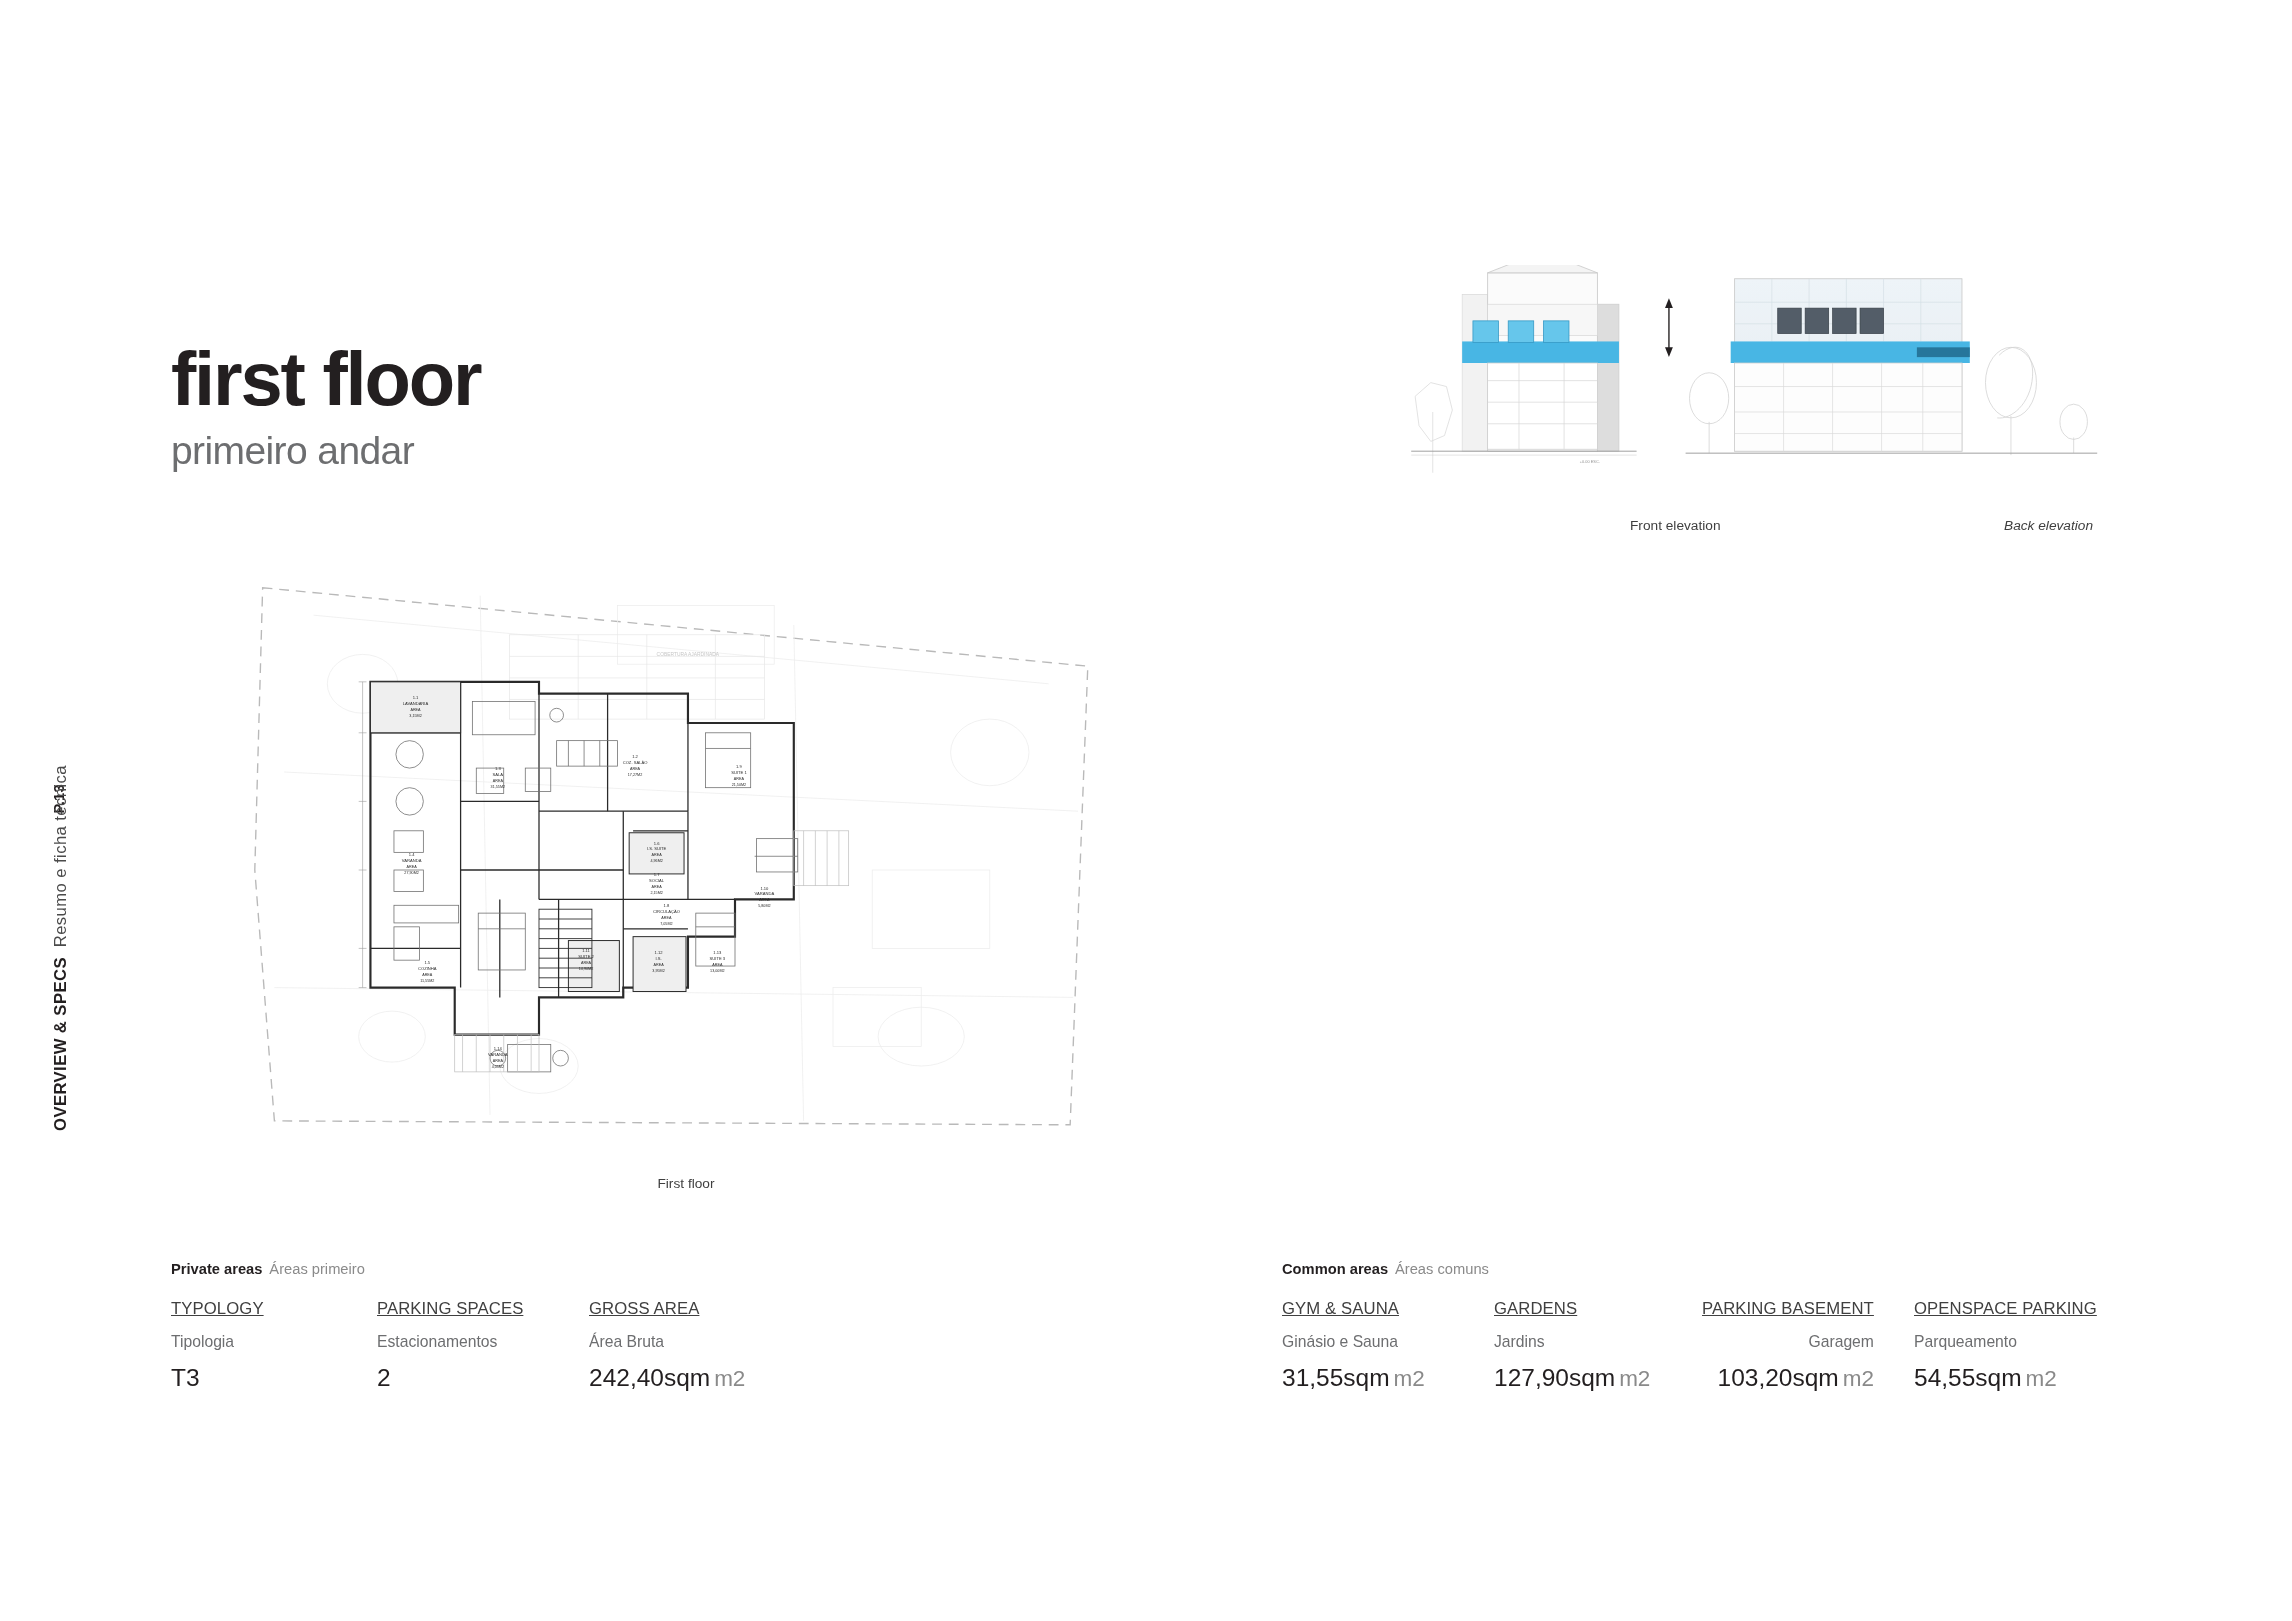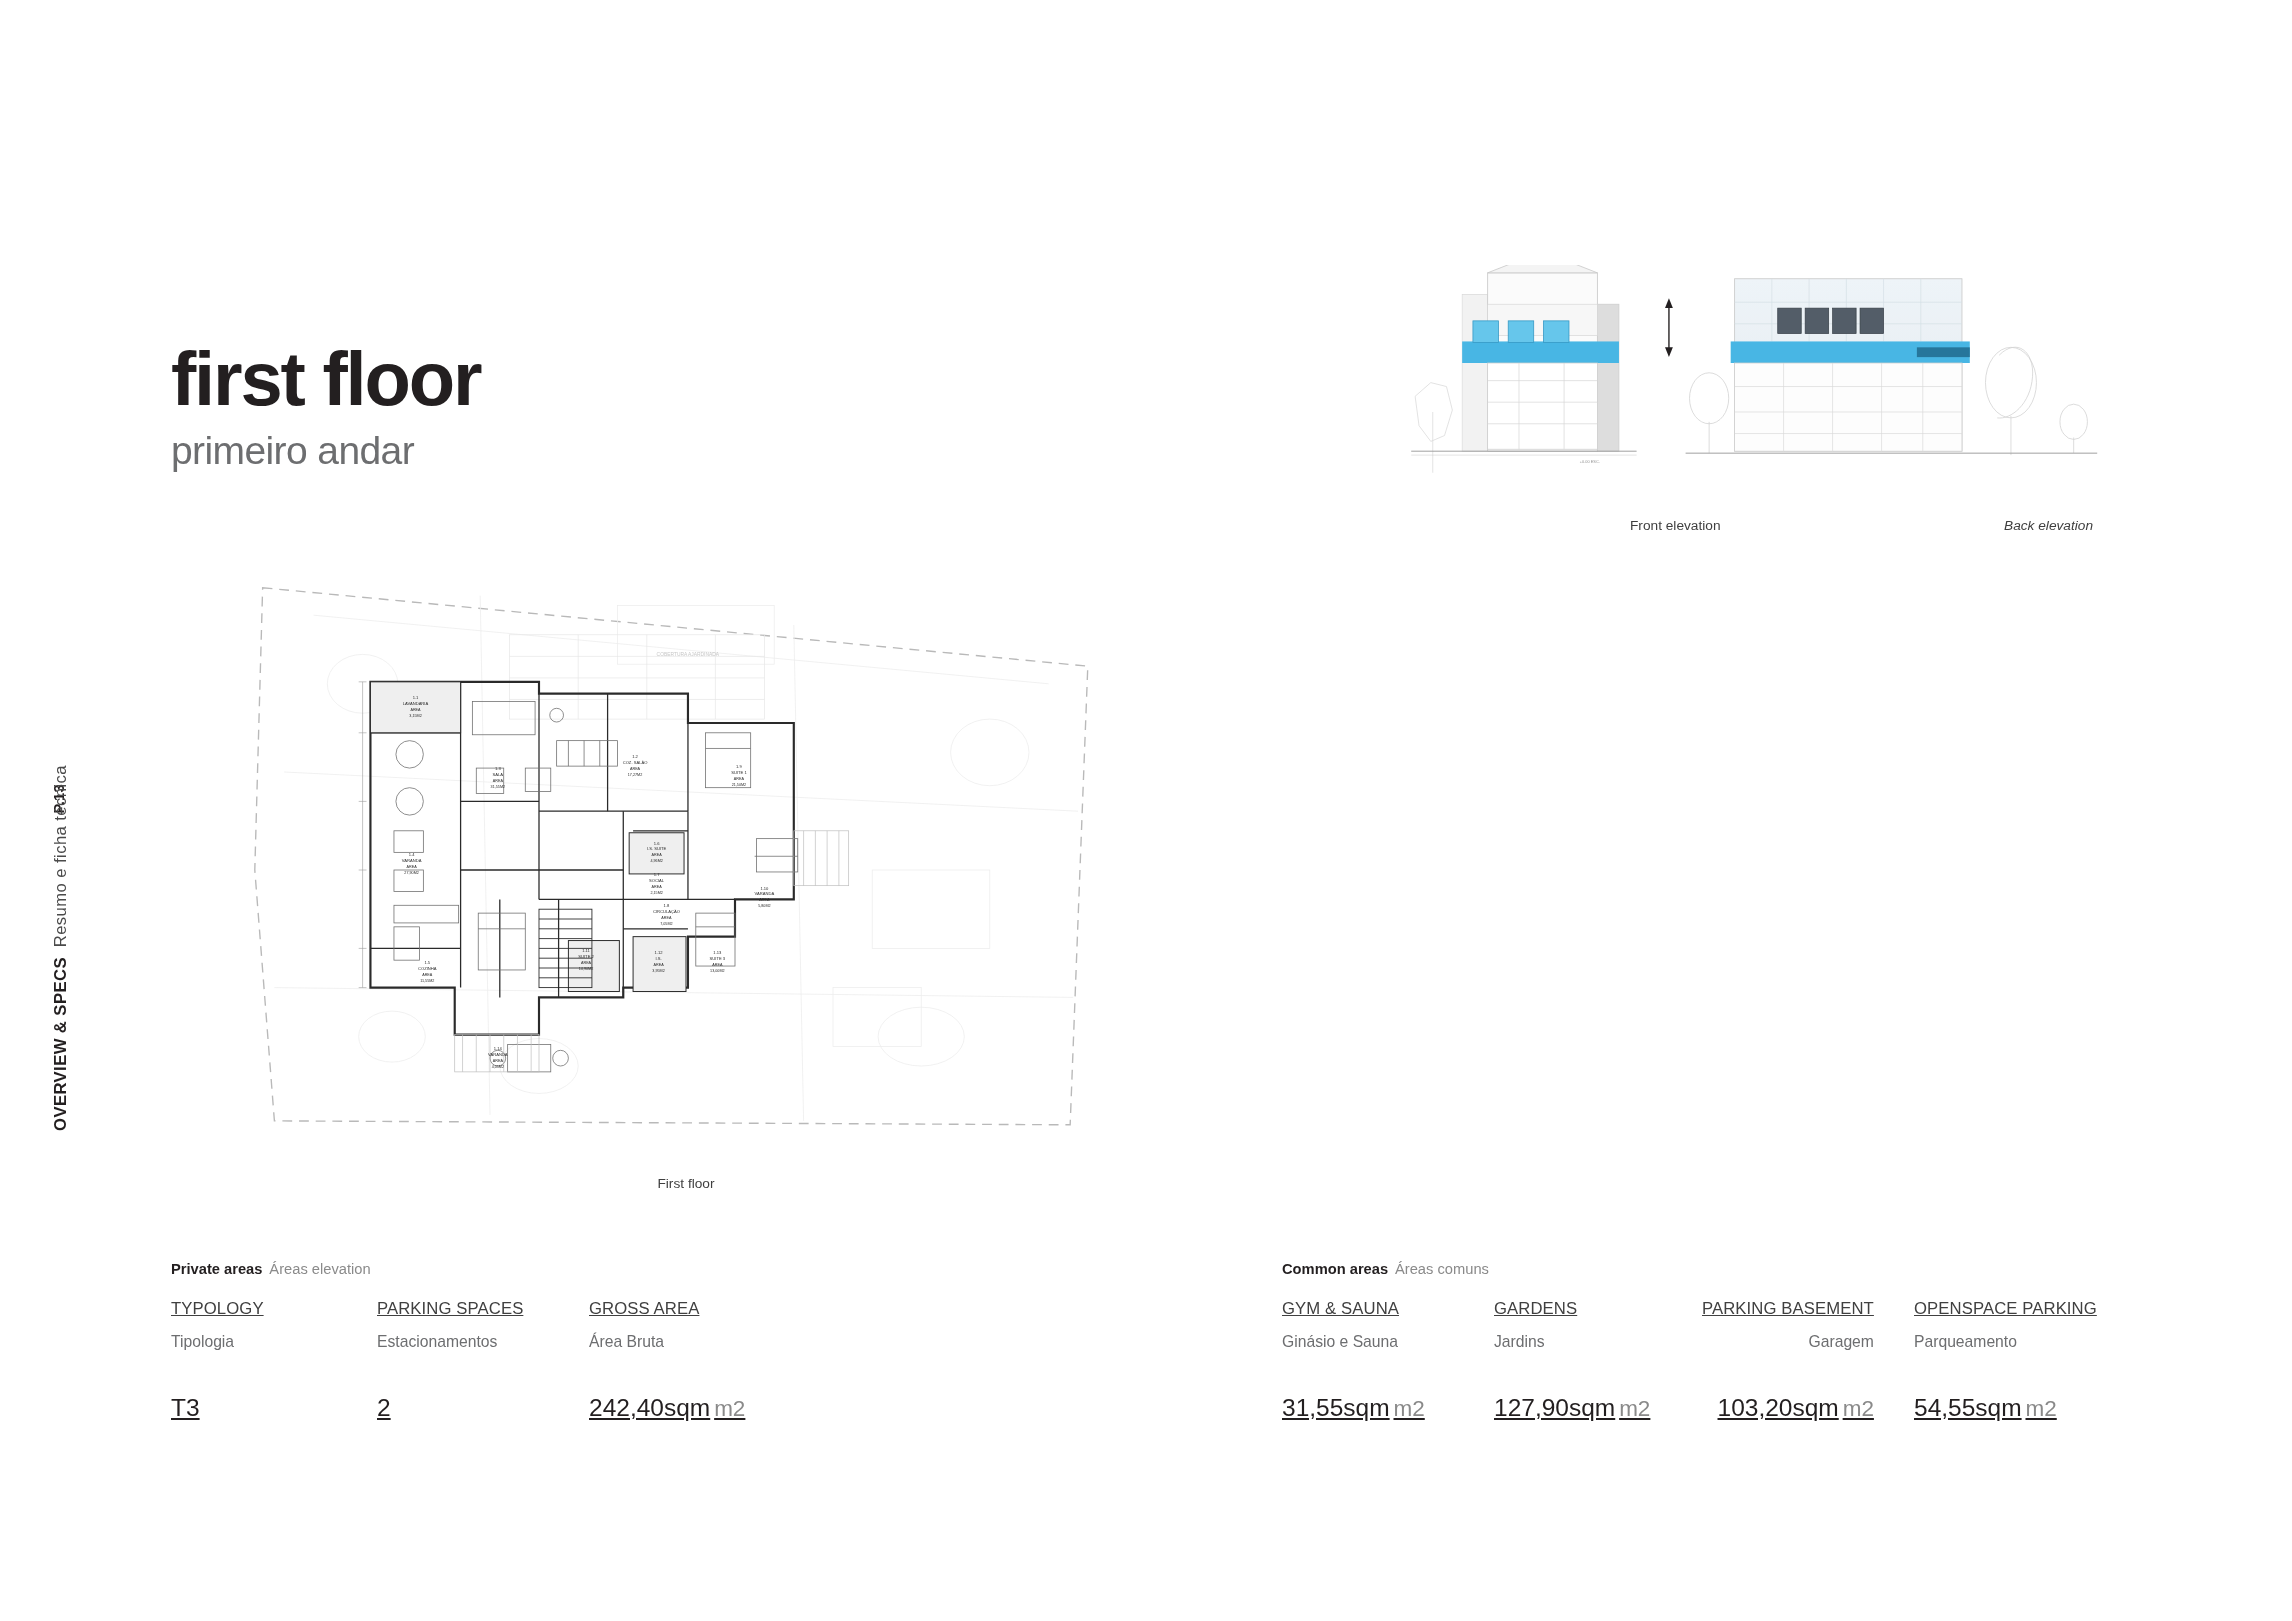--- a/index.html
+++ b/index.html
@@ -119,26 +119,25 @@
     white-space: nowrap;
     text-decoration: underline;
   }
   .spec-label-pt {
     font-size: 15.7px;
     color: #6d6e70;
     margin-top: 14px;
     white-space: nowrap;
   }
   .spec-value {
-    margin-top: 43px;
+    margin-top: 13px;
     font-size: 24.5px;
     font-weight: 300;
     color: #231f20;
     white-space: nowrap;
-    text-decoration: underline;
   }
   .spec-value .unit {
     color: #8a8a8a;
     font-size: 22.5px;
     margin-left: 3.9px;
   }
 </style>
 </head>
 <body>
 
@@ -475,21 +474,21 @@
       <line x1="116" y1="300" x2="124" y2="300"></line>
       <line x1="116" y1="380" x2="124" y2="380"></line>
       <line x1="116" y1="420" x2="124" y2="420"></line>
     </g>
   </svg>
 </div>
 
 <div class="plan-caption">First floor</div>
 
 <div class="spec-group-head" style="left:171px; top:1261px;">
-  <span class="en">Private areas</span><span class="pt">Áreas elevation</span>
+  <span class="en">Private areas</span><span class="pt">Áreas primeiro</span>
 </div>
 
 <div class="spec-col" style="left:171px;">
   <div class="spec-label-en">TYPOLOGY</div>
   <div class="spec-label-pt">Tipologia</div>
   <div class="spec-value"><span>T3</span><span class="unit"></span></div>
 </div>
 
 <div class="spec-col" style="left:377px;">
   <div class="spec-label-en">PARKING SPACES</div>

